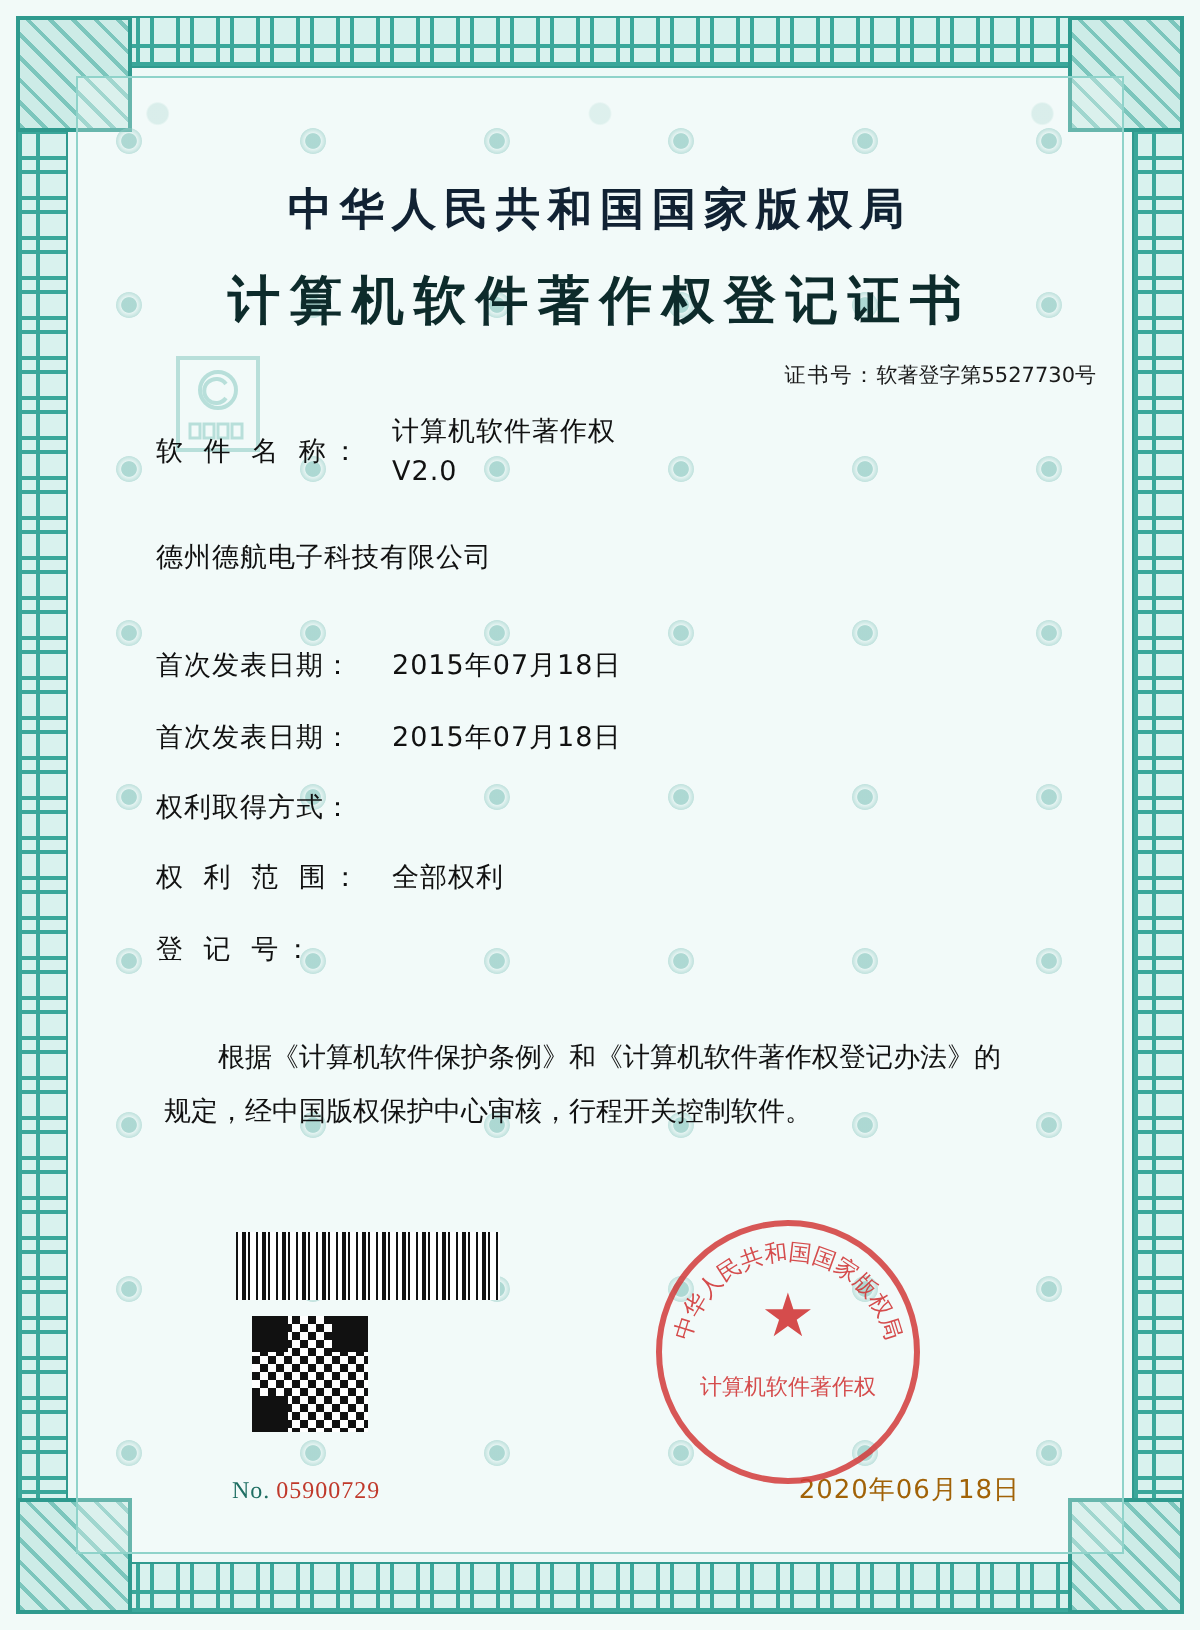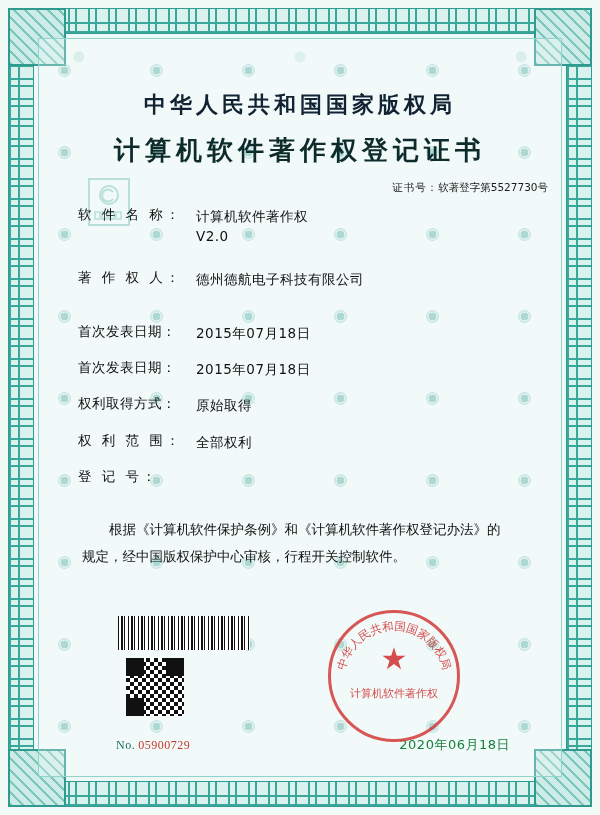--- a/index.html
+++ b/index.html
@@ -161,21 +161,21 @@
     opacity: .5;
   }
 
   .rows {
     position: absolute;
     left: 40px; top: 168px;
     width: 450px;
   }
   .row {
     display: flex;
-    align-items: flex-start;
+    align-items: center;
     margin-bottom: 13px;
     font-size: 13.5px;
     color: #111;
     font-family: "DejaVu Sans", sans-serif;
   }
   .row .label {
     width: 118px;
     flex: 0 0 118px;
     letter-spacing: 3px;
     white-space: nowrap;
@@ -237,21 +237,21 @@
     font-size: 12px;
     color: #c0392b;
     font-family: Liberation Serif, serif;
     letter-spacing: .5px;
   }
   .serial .no { color: #1f6f63; margin-right: 3px; }
   .issue-date {
     position: absolute;
     right: 52px; top: 698px;
     font-size: 13px;
-    color: #15803d;
+    color: #a16207;
     font-family: "DejaVu Sans", sans-serif;
     letter-spacing: .5px;
   }
 
   
   .seal {
     position: absolute;
     left: 290px; top: 572px;
     width: 132px; height: 132px;
   }
@@ -385,37 +385,35 @@
 
       <div class="row name">
         <div class="label">软 件 名 称：</div>
         <div class="value">
           <span>计算机软件著作权</span><br>
           <span>V2.0</span>
         </div>
       </div>
 
       <div class="row owner">
-        <div class="label">著 作 权 人：</div>
         <div class="value">德州德航电子科技有限公司</div>
       </div>
 
       <div class="row dates">
         <div class="label tight">首次发表日期：</div>
         <div class="value">2015年07月18日</div>
       </div>
 
       <div class="row dates">
         <div class="label tight">首次发表日期：</div>
         <div class="value">2015年07月18日</div>
       </div>
 
       <div class="row dates">
         <div class="label tight">权利取得方式：</div>
-        <div class="value">原始取得</div>
       </div>
 
       <div class="row dates">
         <div class="label">权 利 范 围：</div>
         <div class="value">全部权利</div>
       </div>
 
       <div class="row dates">
         <div class="label">登 记 号：</div>
       </div>

